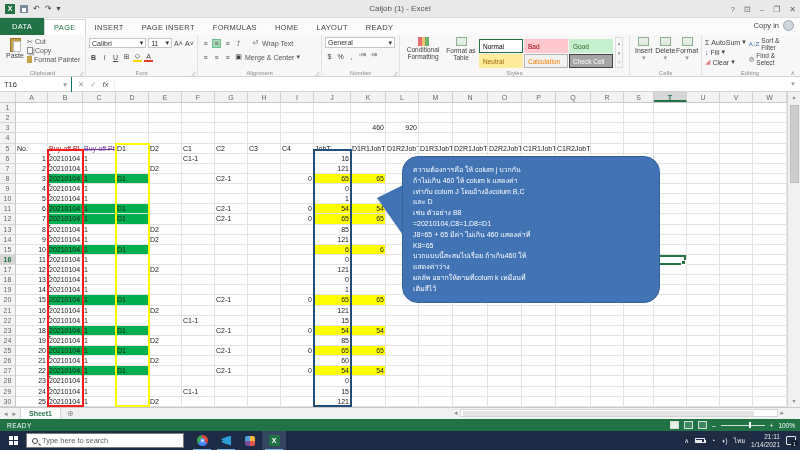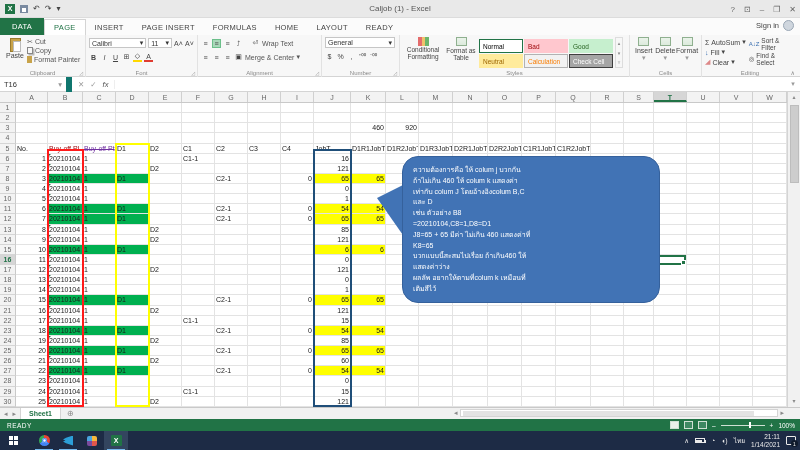--- a/index.html
+++ b/index.html
@@ -38,21 +38,21 @@
 .gallery{display:grid;grid-template-columns:repeat(3,44px);grid-auto-rows:14px;gap:1px;margin-top:2px}
 .gitem{display:flex;align-items:center;padding-left:3px;font-size:6.5px;border:1px solid transparent}
 .gscroll{display:flex;flex-direction:column;justify-content:space-between;margin-left:2px;padding:2px 0;color:#8a8a8a;font-size:5px;border:1px solid #ddd;width:8px;align-items:center}
 .cellcol{display:flex;flex-direction:column;align-items:center;width:22px;color:#444}
 .cgrid{width:11px;height:9px;border:1px solid #8fb08f;background:linear-gradient(#eaf3ea,#dceadc);margin-bottom:1px}
 .edrow{display:flex;align-items:center;gap:2px;color:#444;height:10px;white-space:nowrap}
 .edbig{display:flex;align-items:center;gap:2px;color:#444;white-space:nowrap}
 .collapse{position:absolute;right:3px;bottom:1px;color:#8a8a8a;font-size:6px}
 
 .fbar{position:absolute;left:0;top:77px;width:800px;height:15px;background:#fff;border-bottom:1px solid #d4d4d4;display:flex;align-items:center}
-.namebox{width:72px;height:15px;border-right:6px solid #0f766e;display:flex;align-items:center;justify-content:space-between;padding:0 4px;font-size:7.5px;color:#333}
+.namebox{width:72px;height:15px;border-right:1px solid #0f766e;display:flex;align-items:center;justify-content:space-between;padding:0 4px;font-size:7.5px;color:#333}
 .fx{display:flex;gap:6px;padding:0 6px;color:#9a9a9a;font-size:7.5px;border-right:1px solid #eee;align-items:center}
 .finput{flex:1;height:15px}
 .fdrop{width:14px;color:#9a9a9a;text-align:center}
 
 .sheet{position:absolute;left:0;top:92px;width:800px;height:315px;background:#fff;overflow:hidden}
 .ghead{display:flex;height:11px;background:#f3f3f3;border-bottom:1px solid #c9c9c9}
 .gh{border-right:1px solid #d0d0d0;color:#666;text-align:center;font-size:7px;line-height:11px}
 .gh.sel{background:#d6d6d6;color:#1e7145;border-bottom:2px solid #217346;font-weight:bold}
 .grow{display:flex;height:10.133px}
 .gc{border-right:1px solid #e3e3e3;border-bottom:1px solid #e3e3e3;overflow:hidden;white-space:nowrap;padding:0 1px;font-size:7px;line-height:10px;color:#1a1a1a}
@@ -138,21 +138,21 @@
       <span>?</span>
       <span>⊡</span>
       <span>–</span>
       <span>❐</span>
       <span>✕</span>
     </div>
   </div>
 
   <div class="tabsrow" id="tabsrow">
     <div class="signin">
-      <span>Sign in</span>
+      <span>Copy in</span>
       <span class="avatar"></span>
     </div>
   <div class="tab file">DATA</div>
       <div class="tab active">PAGE</div>
       <div class="tab">INSERT</div>
       <div class="tab">PAGE INSERT</div>
       <div class="tab">FORMULAS</div>
       <div class="tab">HOME</div>
       <div class="tab">LAYOUT</div>
       <div class="tab">READY</div>
@@ -1211,20 +1211,24 @@
 
   <div class="taskbar">
     <div class="startbtn">
         <span class="winicon">
           <i></i>
           <i></i>
           <i></i>
           <i></i>
         </span>
       </div>
+    <div class="searchbox">
+      <span class="mag"></span>
+      <span>Type here to search</span>
+    </div>
     <div class="tapps">
       <div class="tapp run">
           <span class="chrome"></span>
         </div>
       <div class="tapp run">
           <span class="vscode"></span>
         </div>
       <div class="tapp">
           <span class="photos"></span>
         </div>

